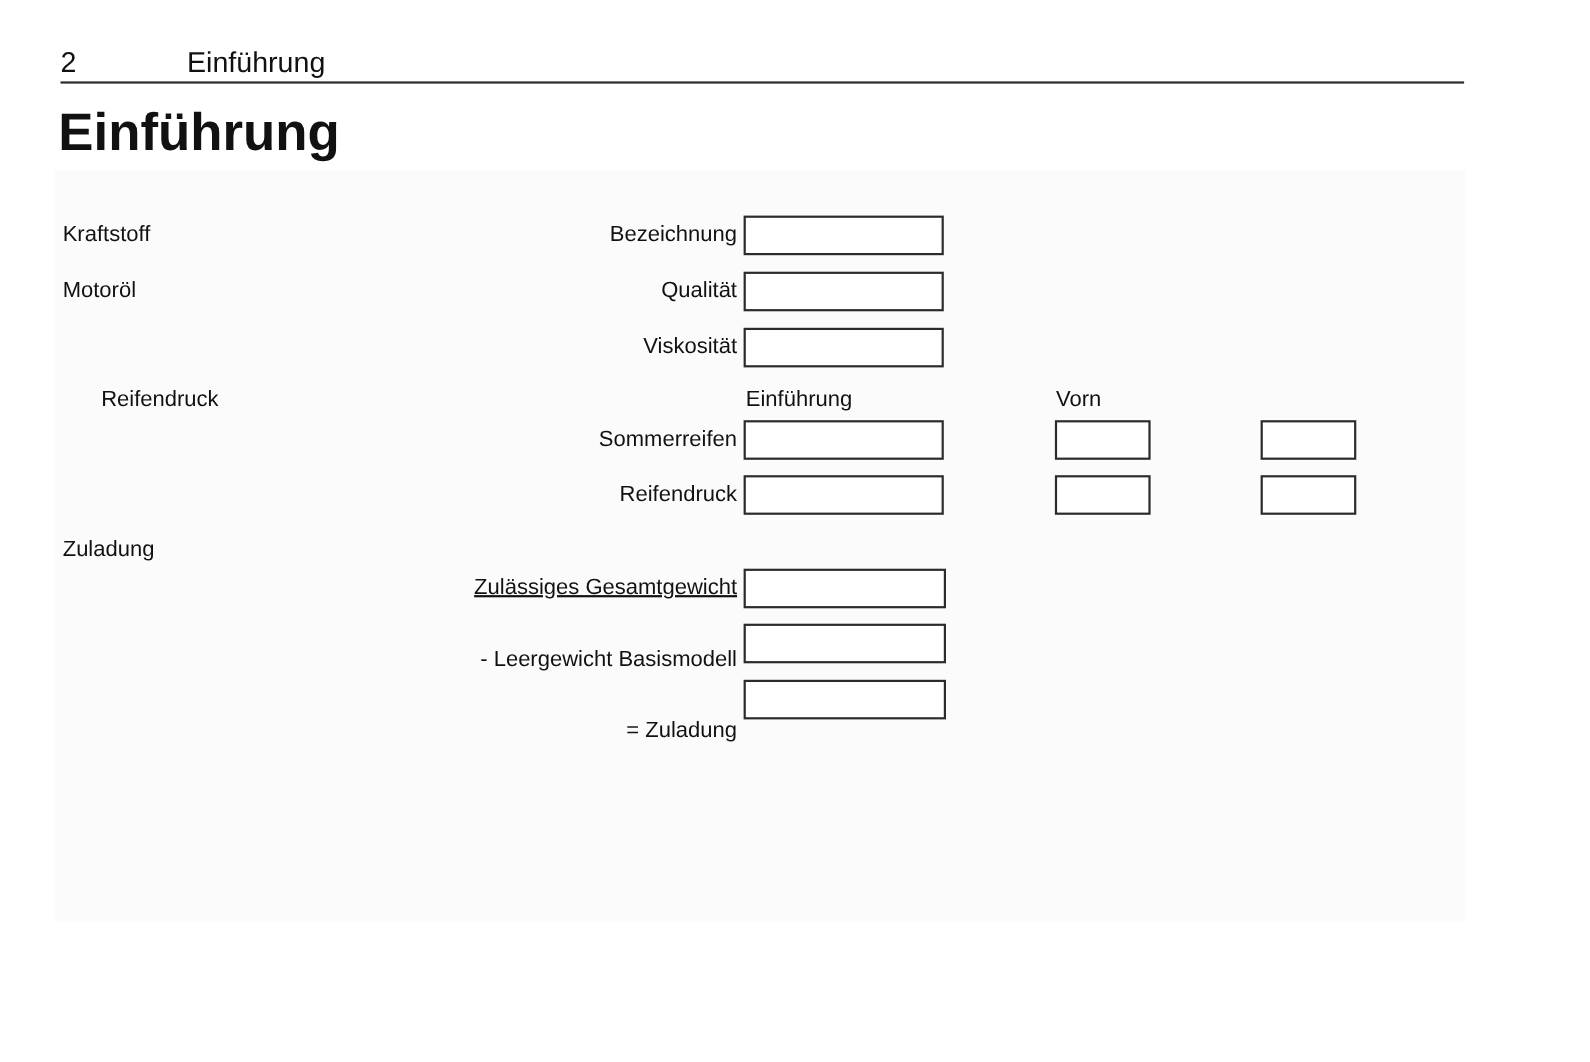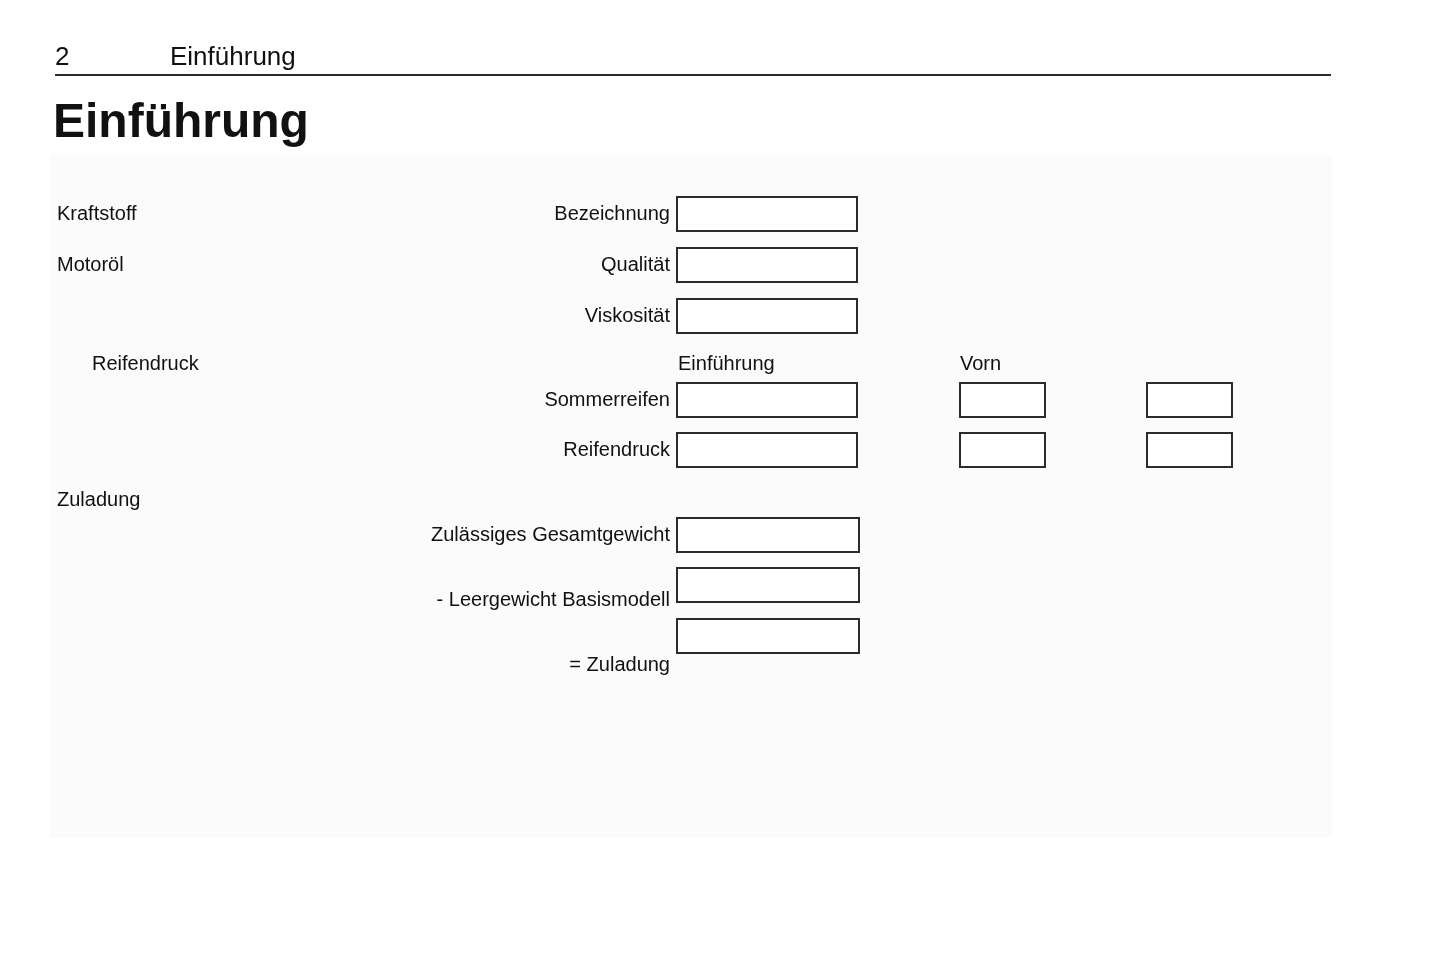--- a/index.html
+++ b/index.html
@@ -126,21 +126,21 @@
   <input type="text" class="box small" style="left: 959px; top: 382px;" value="">
   <input type="text" class="box small" style="left: 1146px; top: 382px;" value="">
 
   <div class="lbl r" style="top:438px;">Reifendruck</div>
   <input type="text" class="box" style="left: 676px; top: 432px;" value="">
   <input type="text" class="box small" style="left: 959px; top: 432px;" value="">
   <input type="text" class="box small" style="left: 1146px; top: 432px;" value="">
 
   <div class="lbl" style="left:57px; top:488px;">Zuladung</div>
 
-  <div class="lbl r" style="top:523px;">Zulässiges Gesamtgewicht</div>
+  <div class="lbl r" style="top:523px;text-decoration:underline;">Zulässiges Gesamtgewicht</div>
   <input type="text" class="box wide" style="left: 676px; top: 517px;" value="">
 
   <div class="lbl r" style="top:588px;">- Leergewicht Basismodell</div>
   <input type="text" class="box wide" style="left: 676px; top: 567px;" value="">
 
   <div class="lbl r" style="top:624px;margin-top:29px;">= Zuladung</div>
   <input type="text" class="box wide" style="left: 676px; top: 618px;" value="">
 
 </div>
 

